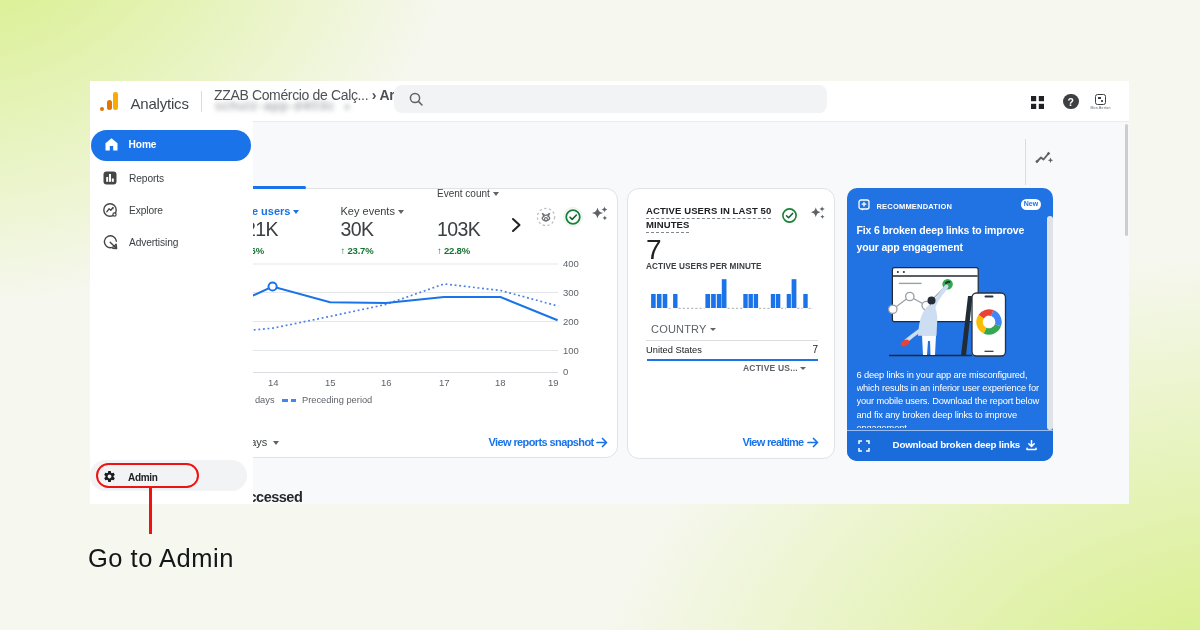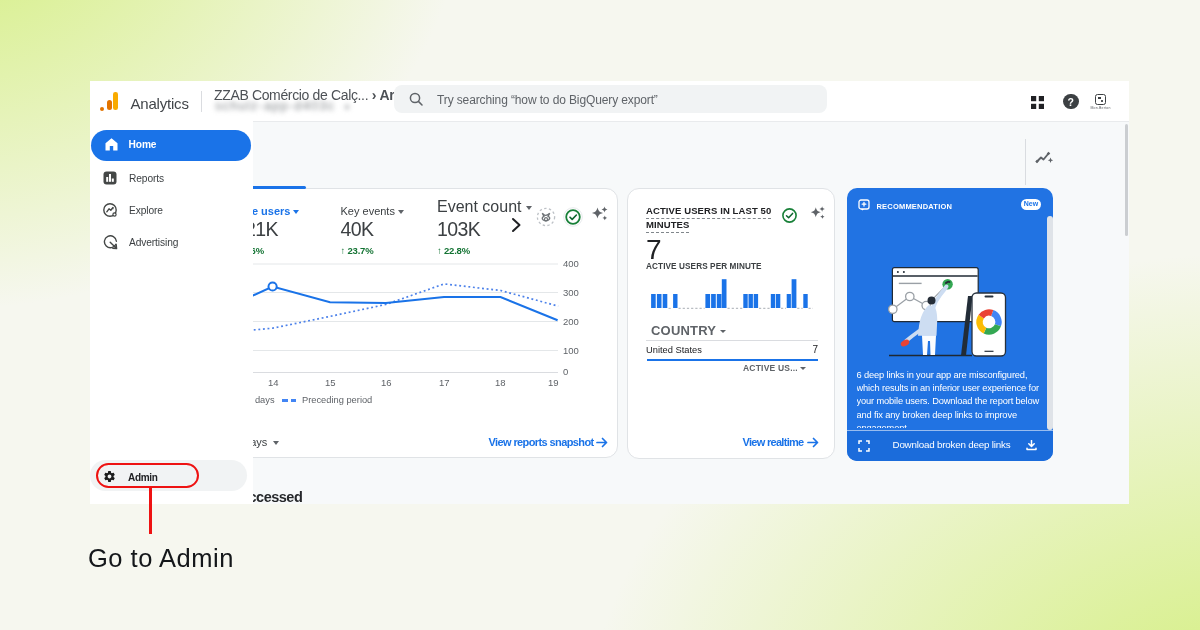--- a/index.html
+++ b/index.html
@@ -25,21 +25,20 @@
   <div class="t" style="left:23.2px;top:10.6px;width:4.6px;height:18.6px;border-radius:2.3px;background:#f9ab00;"></div>
   <div class="t" id="logotext" style="left:40.5px;top:13.5px;font-size:15px;color:#42464a;letter-spacing:-0.2px;">Analytics</div>
   <div class="t" style="left:111px;top:10px;width:1px;height:21px;background:#dadce0;"></div>
   <div class="t" id="bc1" style="left:124px;top:5.5px;font-size:14px;letter-spacing:-0.35px;color:#4d5156;">ZZAB Comércio de Calç... <span style="font-weight:bold;">›</span> <b>Arezzo&amp;Co Global</b></div>
   <div class="t" id="bc2" style="left:125px;top:16.5px;font-size:13px;letter-spacing:1.1px;color:#85898d;filter:blur(2.5px);">schulz-app-d403c &nbsp;<span style="font-size:9px;">▾</span></div>
   <div class="t" id="search" style="left:304px;top:4px;width:433px;height:28px;border-radius:8px;background:#f1f3f4;">
     <svg style="position:absolute;left:15px;top:7px;" width="14" height="14" viewBox="0 0 14 14">
         <circle cx="6" cy="6" r="4.6" fill="none" stroke="#5f6368" stroke-width="1.5"></circle>
         <line x1="9.4" y1="9.4" x2="13" y2="13" stroke="#5f6368" stroke-width="1.5" stroke-linecap="round"></line>
       </svg>
-    <div class="t" id="searchtext" style="left:43px;top:7.5px;font-size:12px;letter-spacing:-0.12px;color:#5f6368;">Try searching “how to do BigQuery export”</div>
   </div>
   <svg class="t" style="left:941px;top:15px;" width="13" height="13" viewBox="0 0 13 13">
       <g fill="#202124">
         <rect x="0" y="0" width="5.2" height="5.2"></rect>
         <rect x="7.8" y="0" width="5.2" height="5.2"></rect>
         <rect x="0" y="7.8" width="5.2" height="5.2"></rect>
         <rect x="7.8" y="7.8" width="5.2" height="5.2"></rect>
       </g>
     </svg>
   <div class="t" style="left:973px;top:12.5px;width:15.5px;height:15.5px;border-radius:50%;background:#3c4043;color:#fff;font-size:10.5px;font-weight:bold;text-align:center;line-height:16px;">?</div>
@@ -56,23 +55,23 @@
     <rect x="1.8" y="12.3" width="2.5" height="2.5" fill="#5f6368" transform="rotate(45 3 13.5)"></rect>
     <rect x="13.3" y="4.3" width="2.5" height="2.5" fill="#5f6368" transform="rotate(45 14.5 5.5)"></rect>
     <path d="M16.5 9.5 l0.8 1.9 1.9 0.8 -1.9 0.8 -0.8 1.9 -0.8 -1.9 -1.9 -0.8 1.9 -0.8 Z" fill="#5f6368"></path>
   </svg>
   <div class="t" style="left:1035px;top:43px;width:3px;height:112px;background:#cbced1;border-radius:2px;"></div>
 
   <div class="card" style="left:146px;top:107px;width:382px;height:270px;"></div>
   <div class="t" style="left:147px;top:104.5px;width:69px;height:3.5px;background:#1a73e8;border-radius:2px;"></div>
   <div class="t" id="m1label" style="left:135px;top:123.5px;font-size:11px;color:#1a73e8;font-weight:bold;">Active users <span class="caret" style="border-top-color:#1a73e8;"></span></div>
   <div class="t" id="m2label" style="left:250.5px;top:123.5px;font-size:11px;color:#3c4043;">Key events <span class="caret"></span></div>
-  <div class="t" id="m3label" style="left:347px;top:117px;font-size:16px;color:#3c4043;">Event count <span class="caret"></span></div>
+  <div class="t" id="m3label" style="left:347px;top:107px;font-size:10px;color:#3c4043;">Event count <span class="caret"></span></div>
   <div class="t" id="v1" style="left:155px;top:136.5px;font-size:19.5px;letter-spacing:-0.6px;color:#3c4043;">21K</div>
-  <div class="t" id="v2" style="left:250.5px;top:136.5px;font-size:19.5px;letter-spacing:-0.6px;color:#3c4043;">40K</div>
+  <div class="t" id="v2" style="left:250.5px;top:136.5px;font-size:19.5px;letter-spacing:-0.6px;color:#3c4043;">30K</div>
   <div class="t" id="v3" style="left:347px;top:136.5px;font-size:19.5px;letter-spacing:-0.6px;color:#3c4043;">103K</div>
   <div class="t" id="d1" style="left:141px;top:163.5px;font-size:9.5px;letter-spacing:-0.2px;color:#137333;font-weight:bold;">↑ 19.6%</div>
   <div class="t" id="d2" style="left:250.5px;top:163.5px;font-size:9.5px;letter-spacing:-0.2px;color:#137333;font-weight:bold;">↑ 23.7%</div>
   <div class="t" id="d3" style="left:347px;top:163.5px;font-size:9.5px;letter-spacing:-0.2px;color:#137333;font-weight:bold;">↑ 22.8%</div>
   <svg class="t" style="left:421px;top:136px;" width="10" height="16" viewBox="0 0 10 16">
       <polyline points="2,2 8.5,8 2,14" fill="none" stroke="#202124" stroke-width="2" stroke-linecap="round" stroke-linejoin="round"></polyline>
     </svg>
   <svg class="t" style="left:446px;top:126px;" width="20" height="20" viewBox="0 0 20 20">
     <circle cx="10" cy="10" r="8.6" fill="none" stroke="#bdc1c6" stroke-width="1.3" stroke-dasharray="2.4,2.4"></circle>
     <path d="M6.3 6.2 q2.2 2.6 3.7 2.1 q2-0.7 3.7-2.1 l-1.6 3.1 q3 1.6 0.4 3.7 q-2.6 1.9 -5.2 0 q-2.4-2.1 0.6-3.7 Z" fill="none" stroke="#6e7377" stroke-width="1.4"></path>
@@ -159,39 +158,40 @@
     <g stroke="#b9bdc2" stroke-width="1.1" stroke-dasharray="2.2,2">
       <line x1="22.5" y1="32.4" x2="26.5" y2="32.4"></line>
       <line x1="32.5" y1="32.4" x2="58.6" y2="32.4"></line>
       <line x1="81.5" y1="32.4" x2="96.5" y2="32.4"></line>
       <line x1="113" y1="32.4" x2="124" y2="32.4"></line>
       <line x1="135" y1="32.4" x2="140" y2="32.4"></line>
       <line x1="151.2" y1="32.4" x2="156.6" y2="32.4"></line>
       <line x1="162.5" y1="32.4" x2="167" y2="32.4"></line>
     </g>
   </svg>
-  <div class="t" id="c2t1" style="left:561px;top:241.5px;font-size:13px;font-weight:bold;letter-spacing:0.2px;color:#5f6368;">COUNTRY <span class="caret" style="border-left-width:3px;border-right-width:3px;border-top-width:3.6px;"></span></div>
+  <div class="t" id="c2t1" style="left:561px;top:241.5px;font-size:11px;font-weight:normal;letter-spacing:0.2px;color:#5f6368;">COUNTRY <span class="caret" style="border-left-width:3px;border-right-width:3px;border-top-width:3.6px;"></span></div>
   <div class="t" id="c2t2" style="left:653px;top:241.5px;font-size:8.5px;font-weight:bold;letter-spacing:0.2px;color:#5f6368;margin-top:40px;">ACTIVE US... <span class="caret" style="border-left-width:3px;border-right-width:3px;border-top-width:3.6px;"></span></div>
   <div class="t" style="left:556px;top:258.5px;width:172px;height:1px;background:#dadce0;"></div>
   <div class="t" id="c2r1" style="left:556px;top:263.5px;font-size:9.3px;color:#202124;">United States</div>
   <div class="t" id="c2r2" style="left:712px;top:263px;font-size:10px;color:#202124;width:16px;text-align:right;">7</div>
   <div class="t" style="left:556.5px;top:277.5px;width:171.5px;height:2.5px;background:#1a73e8;"></div>
   <div class="t" id="vrt" style="left:652.5px;top:355px;font-size:11px;letter-spacing:-0.7px;color:#1a73e8;font-weight:bold;">View realtime</div>
   <svg class="t" style="left:716.5px;top:355.5px;" width="12" height="11" viewBox="0 0 12 11">
       <path d="M1 5.5 H10.5 M6.5 1.5 L10.5 5.5 L6.5 9.5" fill="none" stroke="#1a73e8" stroke-width="1.7" stroke-linecap="round" stroke-linejoin="round"></path>
     </svg>
 
   <div class="t" id="card3" style="left:757px;top:107px;width:206px;height:273px;background:#2173e3;border-radius:10px;"></div>
   <svg class="t" style="left:768px;top:118px;" width="12" height="12" viewBox="0 0 12 12">
     <rect x="1" y="1" width="10" height="9" rx="2" fill="none" stroke="#fff" stroke-width="1.3"></rect>
     <path d="M6 3.4 V7 M4.2 5.2 H7.8" stroke="#fff" stroke-width="1.3" stroke-linecap="round"></path>
     <path d="M3 10 L4.5 11.6 L6 10 Z" fill="#fff"></path>
   </svg>
   <div class="t" id="rectitle" style="left:786.5px;top:120.5px;font-size:7.5px;font-weight:bold;letter-spacing:0.2px;color:#fff;">RECOMMENDATION</div>
   <div class="t" style="left:931px;top:118px;width:20px;height:10.5px;background:#fff;border-radius:5.5px;text-align:center;font-size:7px;font-weight:bold;color:#1a73e8;line-height:10.5px;">New</div>
+  <div class="t" id="c3title" style="left:766.5px;top:141px;font-size:10.5px;letter-spacing:-0.15px;font-weight:bold;color:#fff;line-height:17px;white-space:normal;width:180px;">Fix 6 broken deep links to improve your app engagement</div>
   <svg class="t" id="illus" style="left:794px;top:186px;" width="126" height="90" viewBox="0 0 126 90">
     <line x1="5" y1="88.5" x2="88" y2="88.5" stroke="#1f2833" stroke-width="1.6"></line>
     <rect x="8.4" y="0.7" width="85.8" height="54" rx="2" fill="#fff" stroke="#202a35" stroke-width="1.2"></rect>
     <line x1="9" y1="9" x2="93.6" y2="9" stroke="#202a35" stroke-width="1.3"></line>
     <circle cx="13.9" cy="4.9" r="1" fill="#202a35"></circle>
       <circle cx="19.9" cy="4.9" r="1" fill="#202a35"></circle>
     <line x1="14.8" y1="16.4" x2="37.6" y2="16.4" stroke="#9aa0a6" stroke-width="1.4"></line>
     <polyline points="8.8,42.3 25.8,29.5 42.2,38.6 63.6,17.2" fill="none" stroke="#9aa0a6" stroke-width="1.2"></polyline>
     <circle cx="8.8" cy="42.3" r="4.2" fill="#fff" stroke="#9aa0a6" stroke-width="1.3"></circle>
     <circle cx="25.8" cy="29.5" r="4.2" fill="#fff" stroke="#9aa0a6" stroke-width="1.3"></circle>
@@ -214,21 +214,21 @@
       <path d="M101,63.61 A9.5,9.5 0 0 1 97.22,49.55" stroke="#fbbc04"></path>
       <path d="M97.22,49.55 A9.5,9.5 0 0 1 108.25,46.07" stroke="#ea4335"></path>
     </g>
   </svg>
   <div class="t" id="c3body" style="left:766.5px;top:287.5px;font-size:9.3px;letter-spacing:-0.15px;color:#fff;line-height:13.4px;height:59px;overflow:hidden;white-space:normal;width:200px;">6 deep links in your app are misconfigured,<br>which results in an inferior user experience for<br>your mobile users. Download the report below<br>and fix any broken deep links to improve<br>engagement.</div>
   <div class="t" style="left:957px;top:135px;width:5.5px;height:214px;background:#dfe3e8;border-radius:3px;"></div>
   <div class="t" id="c3footer" style="left:757px;top:349px;width:206px;height:31px;background:#1b6cdb;border-top:1.5px solid rgba(255,255,255,0.55);border-radius:0 0 10px 10px;box-sizing:border-box;"></div>
   <svg class="t" style="left:768px;top:358.5px;" width="12" height="12" viewBox="0 0 12 12">
       <path d="M1 4 V1 H4 M8 1 H11 V4 M11 8 V11 H8 M4 11 H1 V8" fill="none" stroke="#fff" stroke-width="1.5"></path>
     </svg>
-  <div class="t" id="dlt" style="left:802.5px;top:358px;font-size:9.8px;letter-spacing:-0.2px;font-weight:normal;color:#fff;">Download broken deep links</div>
+  <div class="t" id="dlt" style="left:802.5px;top:358px;font-size:9.8px;letter-spacing:-0.2px;font-weight:bold;color:#fff;">Download broken deep links</div>
   <svg class="t" style="left:936px;top:358.5px;" width="11" height="11" viewBox="0 0 11 11">
       <path d="M5.5 0.5 V6 M2.8 3.8 L5.5 6.5 L8.2 3.8 M1 8.2 V9.6 H10 V8.2" fill="none" stroke="#fff" stroke-width="1.5" stroke-linejoin="round" stroke-linecap="round"></path>
     </svg>
 
   <div class="t" id="recently" style="left:91px;top:407.5px;font-size:14.5px;letter-spacing:-0.5px;font-weight:bold;color:#26282b;">Recently accessed</div>
 
   <div id="sidebar" style="position:absolute;left:0;top:40px;width:163px;height:383px;background:#fff;text-align:right;">
     <div style="position:absolute;left:1px;top:8.5px;width:160px;height:31px;border-radius:15.5px;background:#1a73e8;"></div>
     <svg style="position:absolute;left:14px;top:16px;" width="15" height="15" viewBox="0 0 15 15">
         <path d="M1.5 6.2 L7.5 1.2 L13.5 6.2 V13.5 H9.2 V9 H5.8 V13.5 H1.5 Z" fill="#fff"></path>

